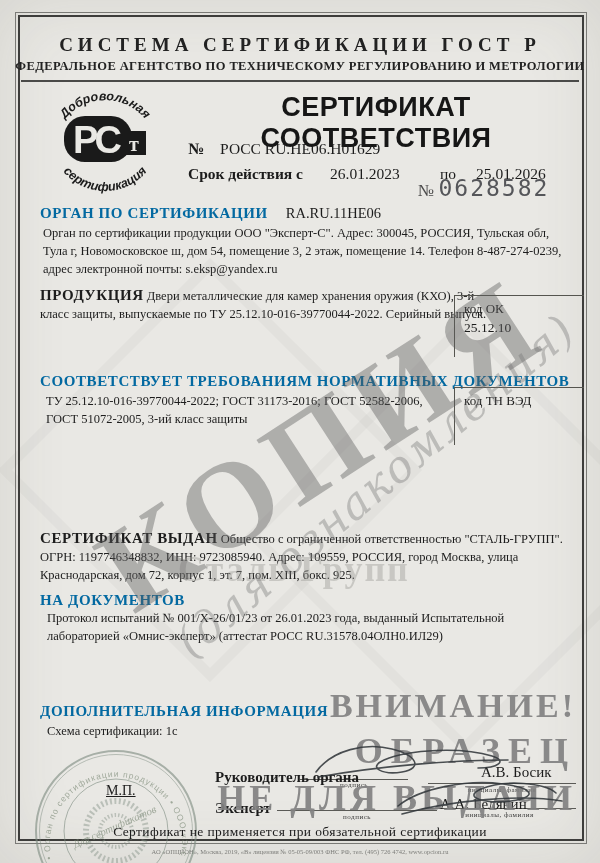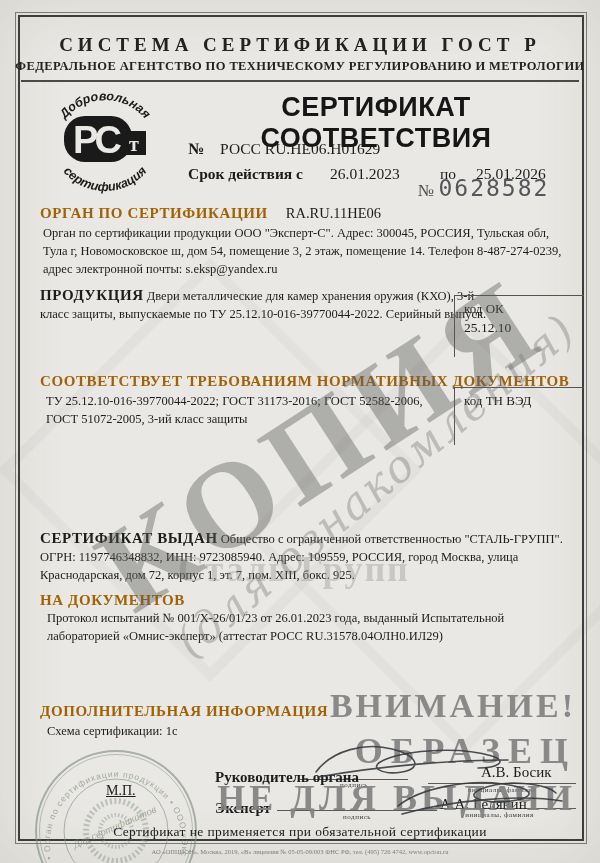--- a/index.html
+++ b/index.html
@@ -17,21 +17,21 @@
               font-weight:bold;font-size:27px;letter-spacing:.5px;color:#161616;}
   .num-row{left:188px;top:140px;font-size:15.5px;}
   .num-row b{font-size:16px;margin-right:16px;}
   .term-row{left:188px;top:165px;font-size:15.5px;}
   .term-row .lbl{font-weight:bold;}
   .d1{position:absolute;left:142px;top:0;}
   .d2lbl{position:absolute;left:252px;top:0;}
   .d2{position:absolute;left:288px;top:0;}
   .blank-no{left:418px;top:175px;font-size:17px;color:#4c4c4c;}
   .blank-no .digits{font-family:"DejaVu Sans Mono",monospace;font-size:23px;letter-spacing:2px;color:#55565a;}
-  .sect-h{font-weight:bold;font-size:15px;letter-spacing:.6px;color:#a16207;}
+  .sect-h{font-weight:bold;font-size:15px;letter-spacing:.6px;color:#0369a1;}
   .body-t{font-size:12.5px;line-height:1.42;color:#1d1d1d;}
   .inline-h{font-weight:bold;font-size:15px;letter-spacing:.6px;}
   .code-box{border-top:1.5px solid #55554f;border-left:1.5px solid #55554f;padding:5px 0 0 9px;}
   .code-box .cl{font-size:13px;}
   .code-box .cv{font-size:13.5px;margin-top:3px;}
   .attention{left:8px;right:24px;top:687px;text-align:right;font-weight:bold;color:#828282;opacity:.92;z-index:6;}
   .attention .a1{font-size:34px;letter-spacing:3px;}
   .attention .a2{font-size:36px;letter-spacing:8px;margin-top:5px;}
   .attention .a3{font-size:36px;letter-spacing:4px;margin-top:5px;white-space:nowrap;}
   .wm-copy{left:40px;top:295px;width:560px;height:300px;display:flex;align-items:center;justify-content:center;

